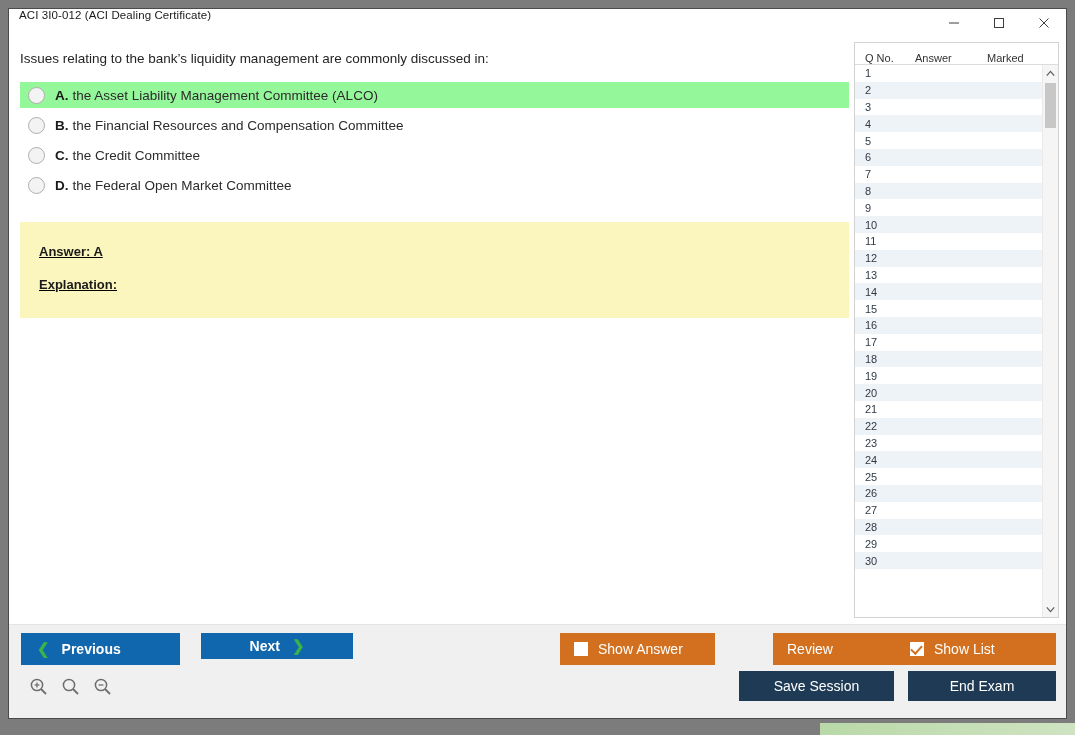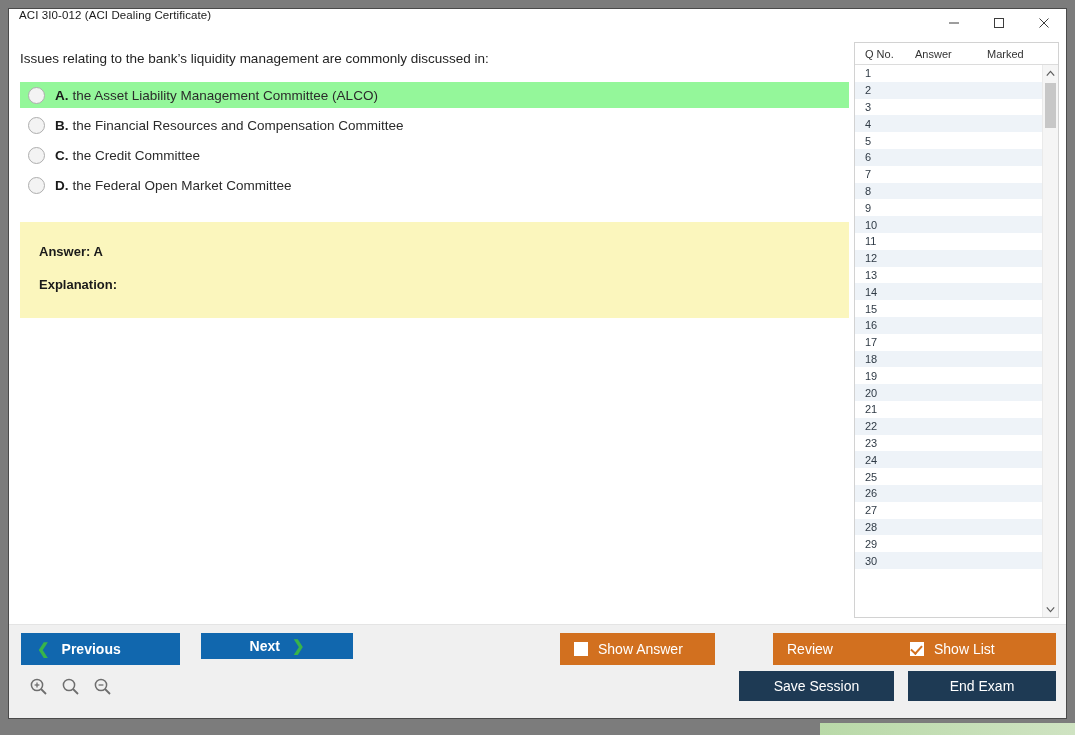--- a/index.html
+++ b/index.html
@@ -121,38 +121,39 @@
     margin-right: 10px;
   }
   .opt-letter { font-size: 13.5px; font-weight: bold; color: #1a1a1a; margin-right: 4px; }
   .opt-text { font-size: 13.5px; color: #2b2b2b; }
   #answer-panel {
     position: absolute;
     left: 11px; top: 185px;
     width: 829px; height: 96px;
     background: #fbf6bd;
     padding: 22px 0 0 19px;
+    text-decoration: underline;
   }
   .ans-line {
     font-size: 13px; font-weight: bold; color: #1a1a1a;
     margin-bottom: 18px;
   }
   
   #qlist {
     position: absolute;
     right: 7px; top: 5px; bottom: 6px;
     width: 205px;
     background: #ffffff;
     border: 1px solid #d2d2d2;
     display: flex; flex-direction: column;
     overflow: hidden;
   }
   #qlist-header {
     flex: 0 0 22px; height: 22px;
-    display: flex; align-items: center;
+    display: flex; align-items: flex-end;
     border-bottom: 1px solid #dcdcdc;
     background: #ffffff;
     font-size: 11px; color: #333333;
   }
   .qh-no { width: 60px; padding-left: 10px; }
   .qh-ans { width: 72px; }
   .qh-mark { width: 70px; }
   #qlist-scrollwrap { flex: 1 1 auto; display: flex; overflow: hidden; }
   #qlist-rows { flex: 1 1 auto; overflow: hidden; }
   .qrow {

